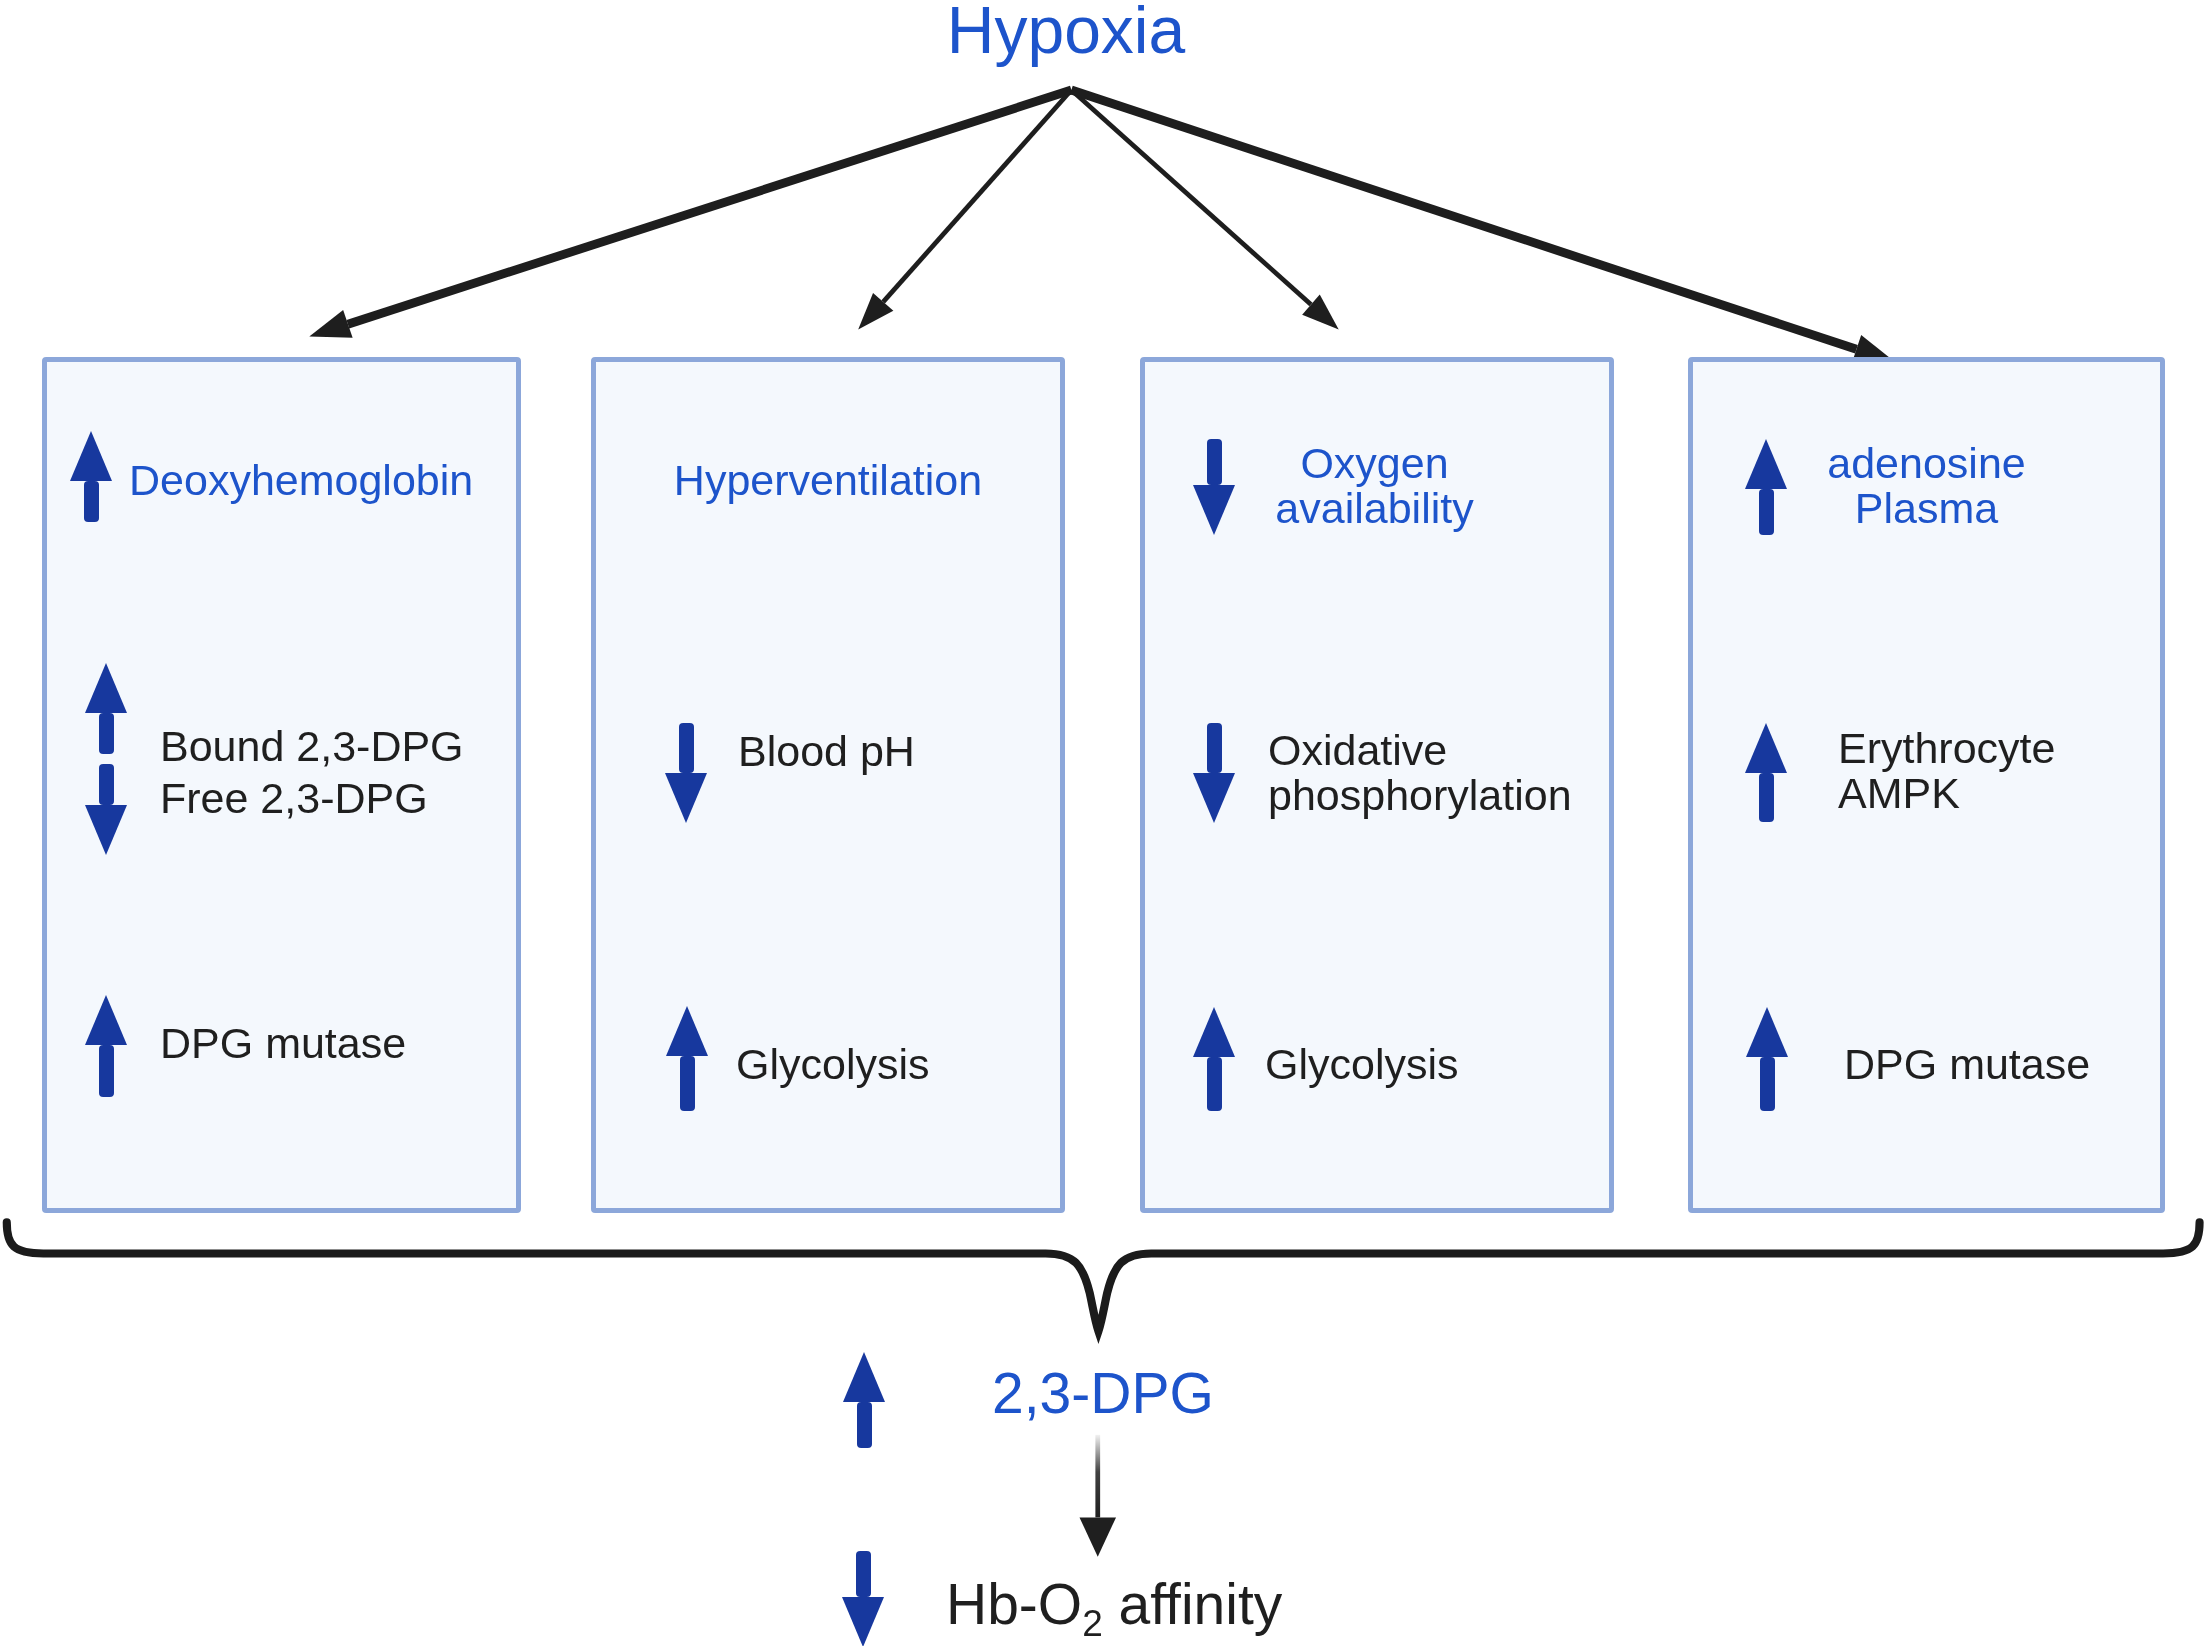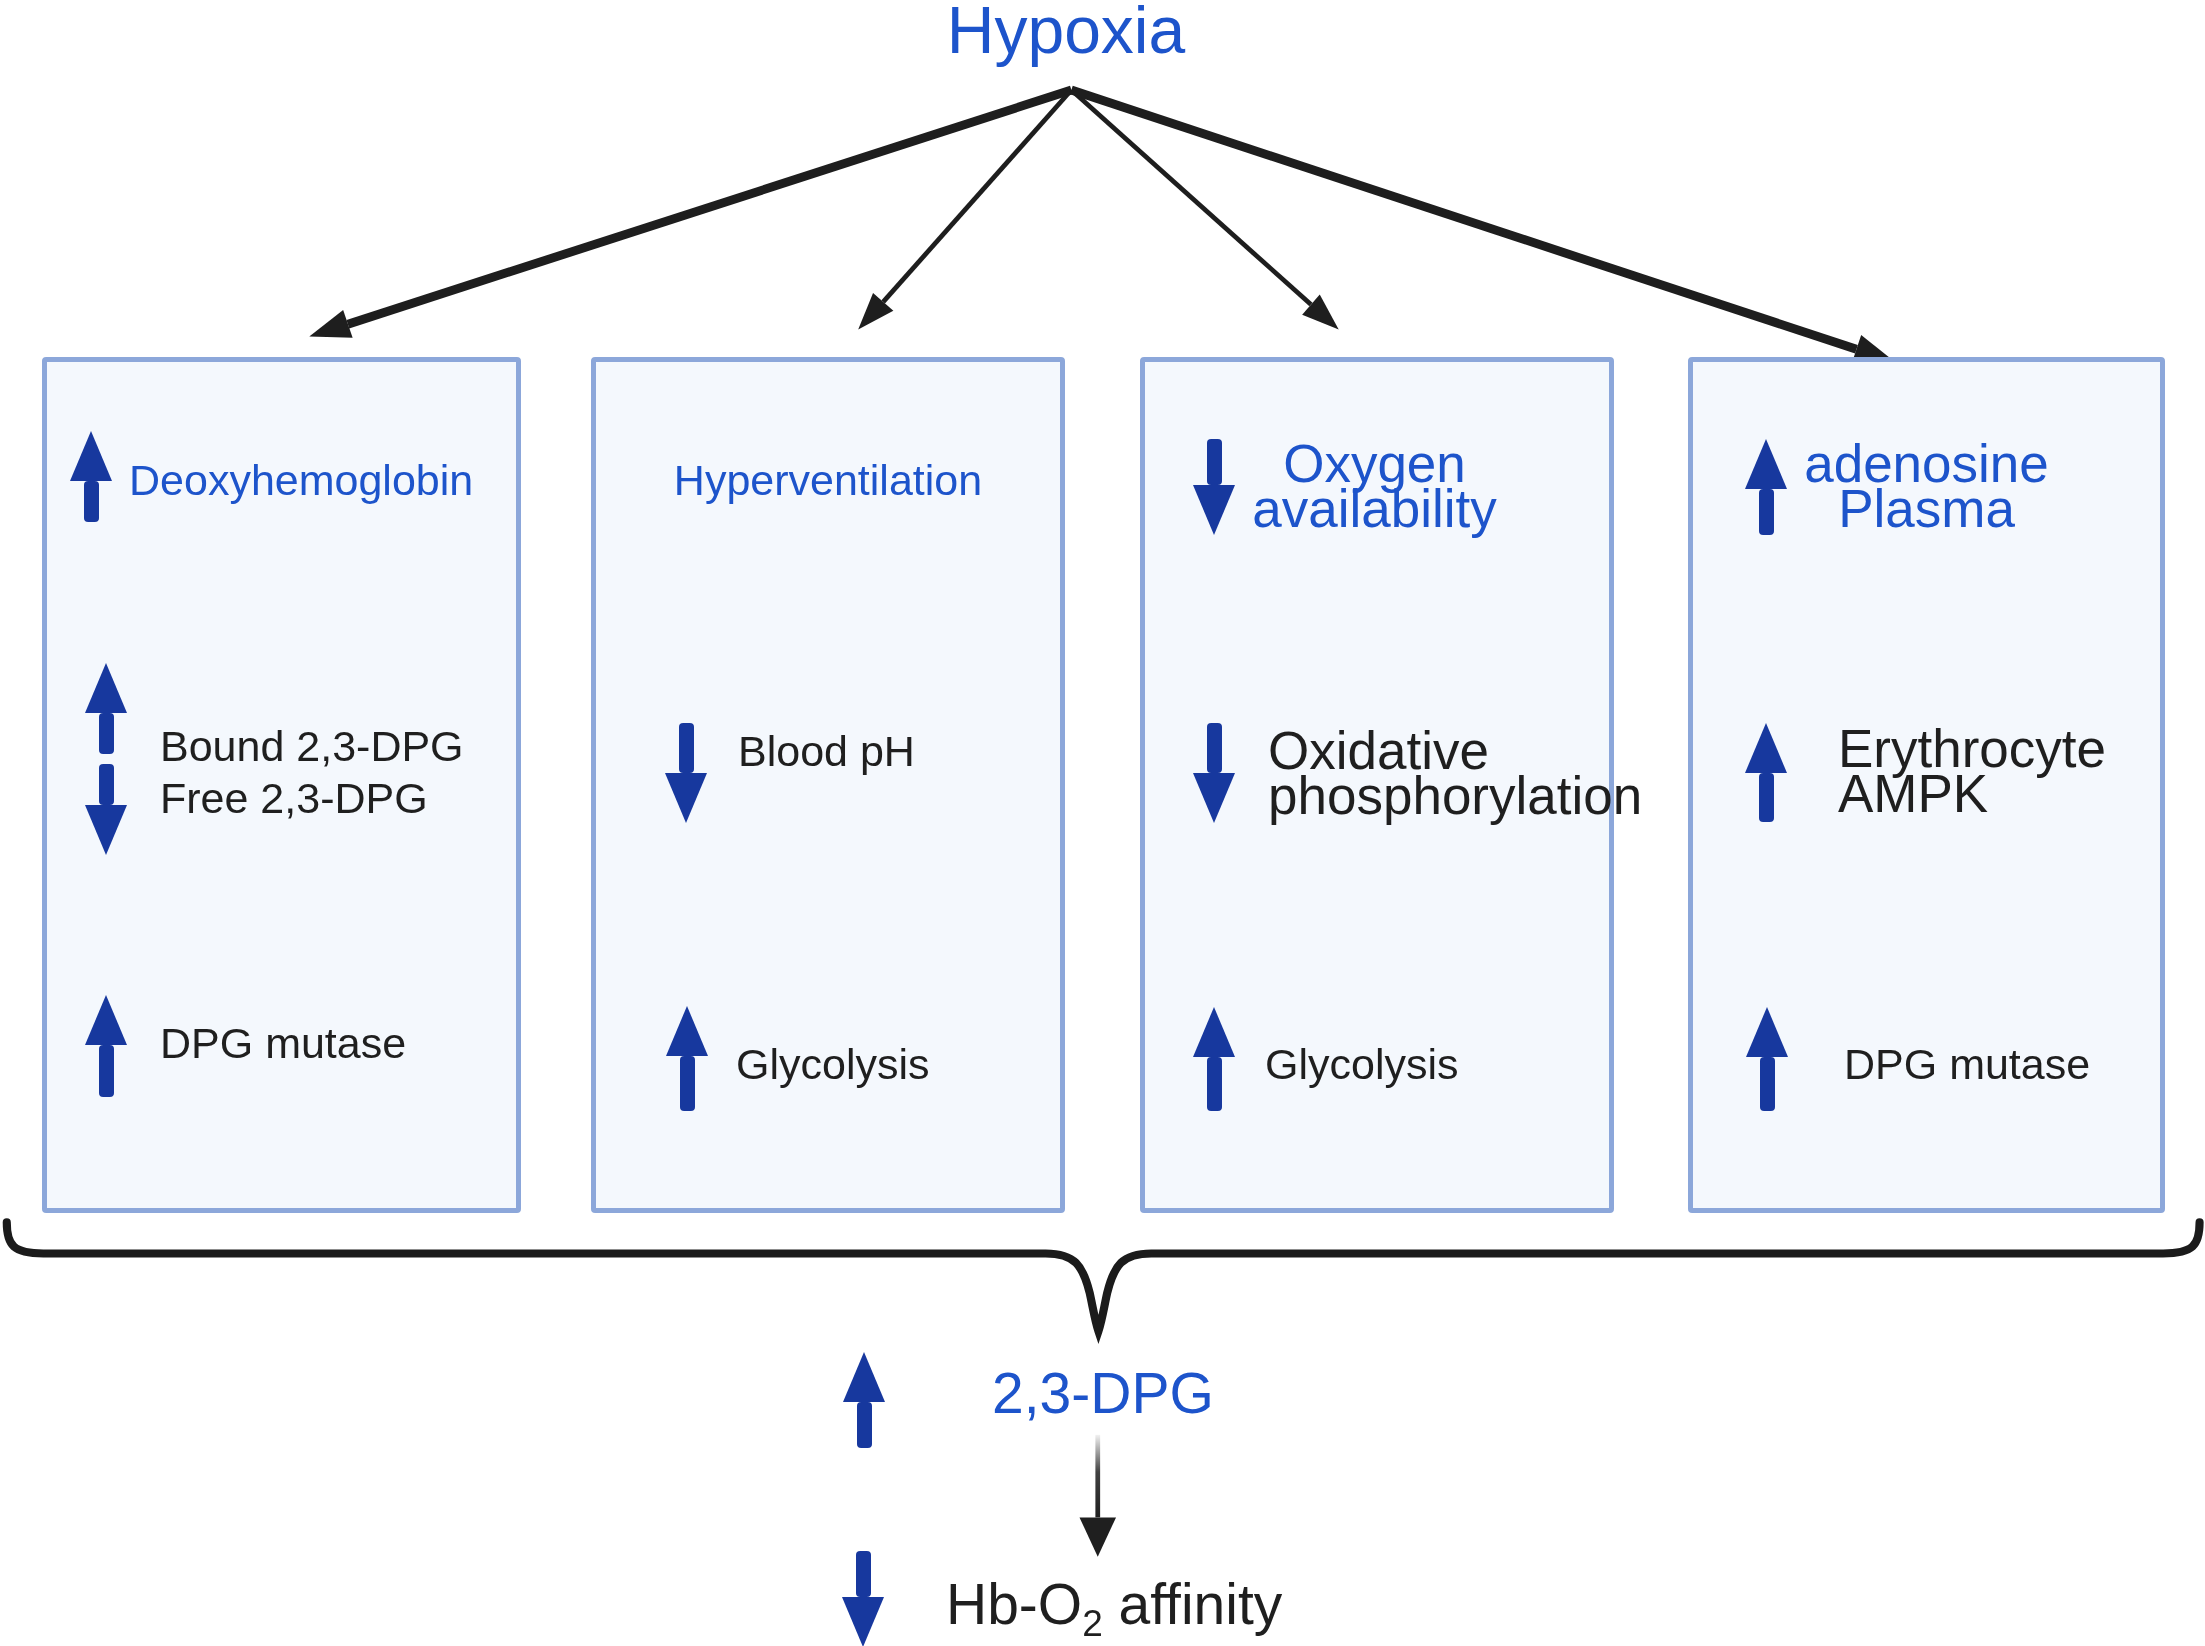--- a/index.html
+++ b/index.html
@@ -4,21 +4,21 @@
 <style>
   html,body{margin:0;padding:0;background:#ffffff;}
   #canvas{
     position:relative;width:2205px;height:1646px;background:#ffffff;overflow:hidden;
     font-family:"Liberation Sans", sans-serif;
   }
   .abs{position:absolute;}
   .blue{color:#1d54cb;}
   .dark{color:#1f1f1f;}
   .t63{font-size:43px;line-height:45px;white-space:nowrap;}
-  .t63m{font-size:53px;line-height:45px;}
+  .t63m{font-size:43px;line-height:45px;}
   .title{font-size:66px;line-height:68px;font-weight:400;text-align:center;white-space:nowrap;}
   .t84{font-size:57px;line-height:60px;white-space:nowrap;}
   .ctr{text-align:center;}
   .box{
     position:absolute;background:#f4f8fd;border:5.4px solid #8ca7da;border-radius:4.1px;
     box-sizing:border-box;
   }
   
   .ba{position:absolute;display:flex;flex-direction:column;align-items:center;}
   .ba .st{width:15px;flex:1;background:#17389e;border-radius:4.1px;}

